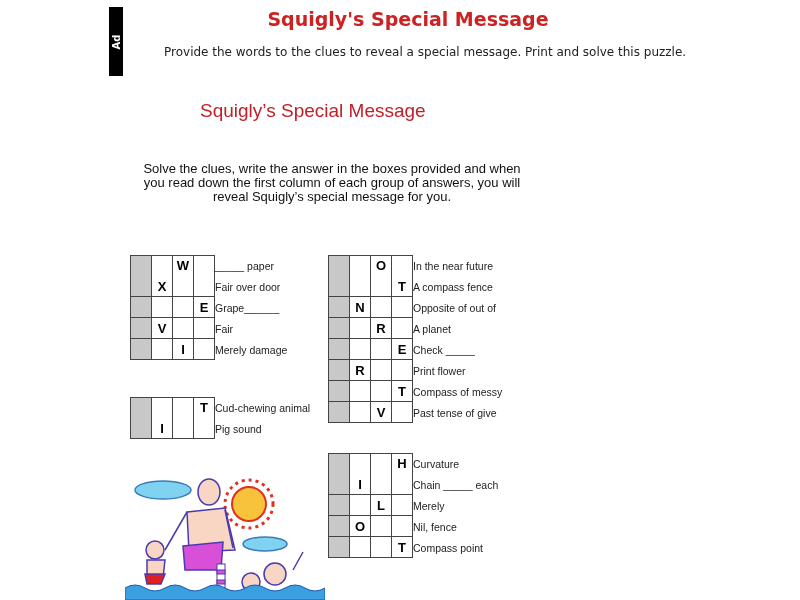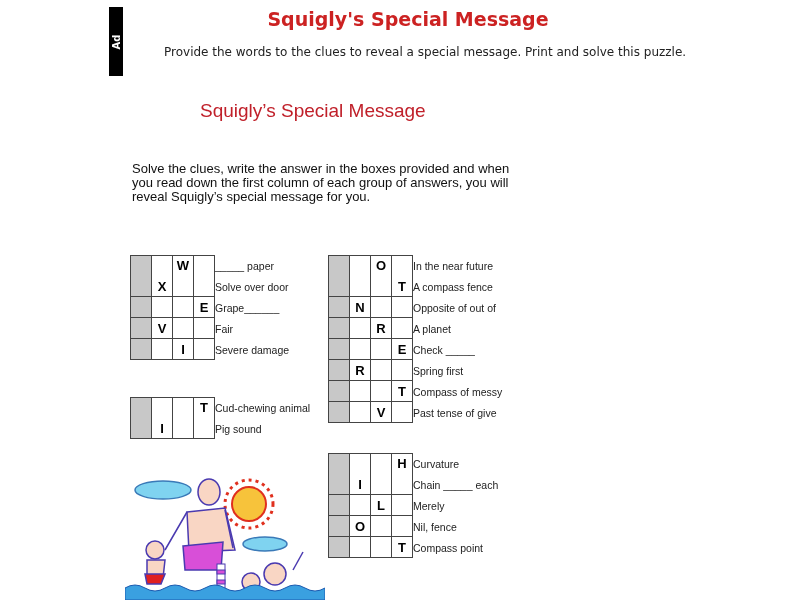--- a/index.html
+++ b/index.html
@@ -2,21 +2,21 @@
 <html><head>
 <meta charset="utf-8">
 <style>
   html, body { margin:0; padding:0; background:#ffffff; }
   body { width:800px; height:600px; position:relative; overflow:hidden; font-family:"Liberation Sans", sans-serif; }
   .ad-bar { position:absolute; left:109px; top:7px; width:14px; height:69px; background:#000; }
   .ad-bar span { position:absolute; left:50%; top:50%; transform:translate(-50%,-50%) rotate(-90deg); color:#fff; font-size:10px; font-weight:bold; font-family:"DejaVu Sans", sans-serif; }
   .header-title { position:absolute; left:0; width:816px; top:8px; text-align:center; color:#cc2222; font-family:"DejaVu Sans", sans-serif; font-size:19px; font-weight:bold; }
   .header-desc { position:absolute; left:164px; top:45px; font-family:"DejaVu Sans", sans-serif; font-size:12px; color:#222; }
   .doc-title { position:absolute; left:200px; top:100px; color:#c0202a; font-size:19px; }
-  .intro { position:absolute; left:132px; top:162px; font-size:13px; line-height:14px; color:#111; width:400px; }
+  .intro { position:absolute; left:132px; top:162px; font-size:13px; line-height:14px; color:#111; width:400px;text-align:center; }
   .group { position:absolute; }
   .row { display:flex; height:21px; align-items:center; }
   .cells { display:flex; border-left:1px solid #444; }
   .cell { width:20px; height:20px; border-right:1px solid #444; border-bottom:1px solid #444; display:flex; align-items:center; justify-content:center; font-weight:bold; font-size:13px; color:#000; background:#fff; }
   .row:first-child .cell { border-top:1px solid #444; }
   .cell.shaded { background:#c8c8c8; }
   .clue { margin-left:0; font-size:10.5px; color:#222; white-space:nowrap; }
   .illustration { position:absolute; left:125px; top:460px; width:200px; height:140px; }
 </style>
 </head>
@@ -41,21 +41,21 @@
       </div>
       <div class="clue">_____ paper</div>
     </div>
     <div class="row">
       <div class="cells">
         <div class="cell shaded"></div>
         <div class="cell">X</div>
         <div class="cell"></div>
         <div class="cell"></div>
       </div>
-      <div class="clue">Solve over door</div>
+      <div class="clue">Fair over door</div>
     </div>
     <div class="row">
       <div class="cells">
         <div class="cell shaded"></div>
         <div class="cell"></div>
         <div class="cell"></div>
         <div class="cell">E</div>
       </div>
       <div class="clue">Grape______</div>
     </div>
@@ -68,21 +68,21 @@
       </div>
       <div class="clue">Fair</div>
     </div>
     <div class="row">
       <div class="cells">
         <div class="cell shaded"></div>
         <div class="cell"></div>
         <div class="cell">I</div>
         <div class="cell"></div>
       </div>
-      <div class="clue">Severe damage</div>
+      <div class="clue">Merely damage</div>
     </div>
   </div>
 <div class="group" id="g1" style="left:130px;top:397px;">
     <div class="row">
       <div class="cells">
         <div class="cell shaded"></div>
         <div class="cell"></div>
         <div class="cell"></div>
         <div class="cell">T</div>
       </div>
@@ -144,21 +144,21 @@
       </div>
       <div class="clue">Check _____</div>
     </div>
     <div class="row">
       <div class="cells">
         <div class="cell shaded"></div>
         <div class="cell">R</div>
         <div class="cell"></div>
         <div class="cell"></div>
       </div>
-      <div class="clue">Spring first</div>
+      <div class="clue">Print flower</div>
     </div>
     <div class="row">
       <div class="cells">
         <div class="cell shaded"></div>
         <div class="cell"></div>
         <div class="cell"></div>
         <div class="cell">T</div>
       </div>
       <div class="clue">Compass of messy</div>
     </div>

